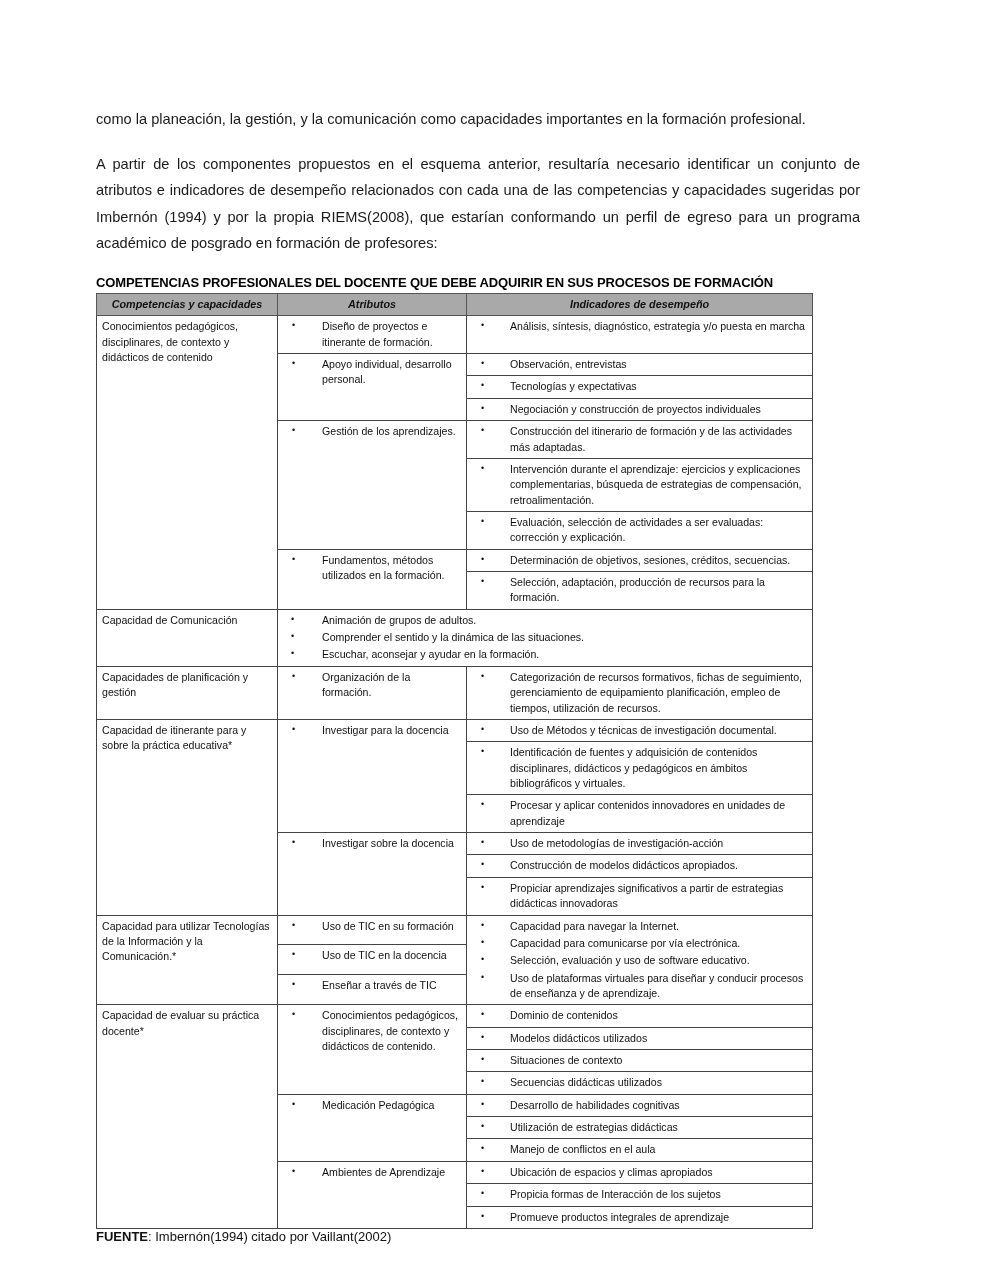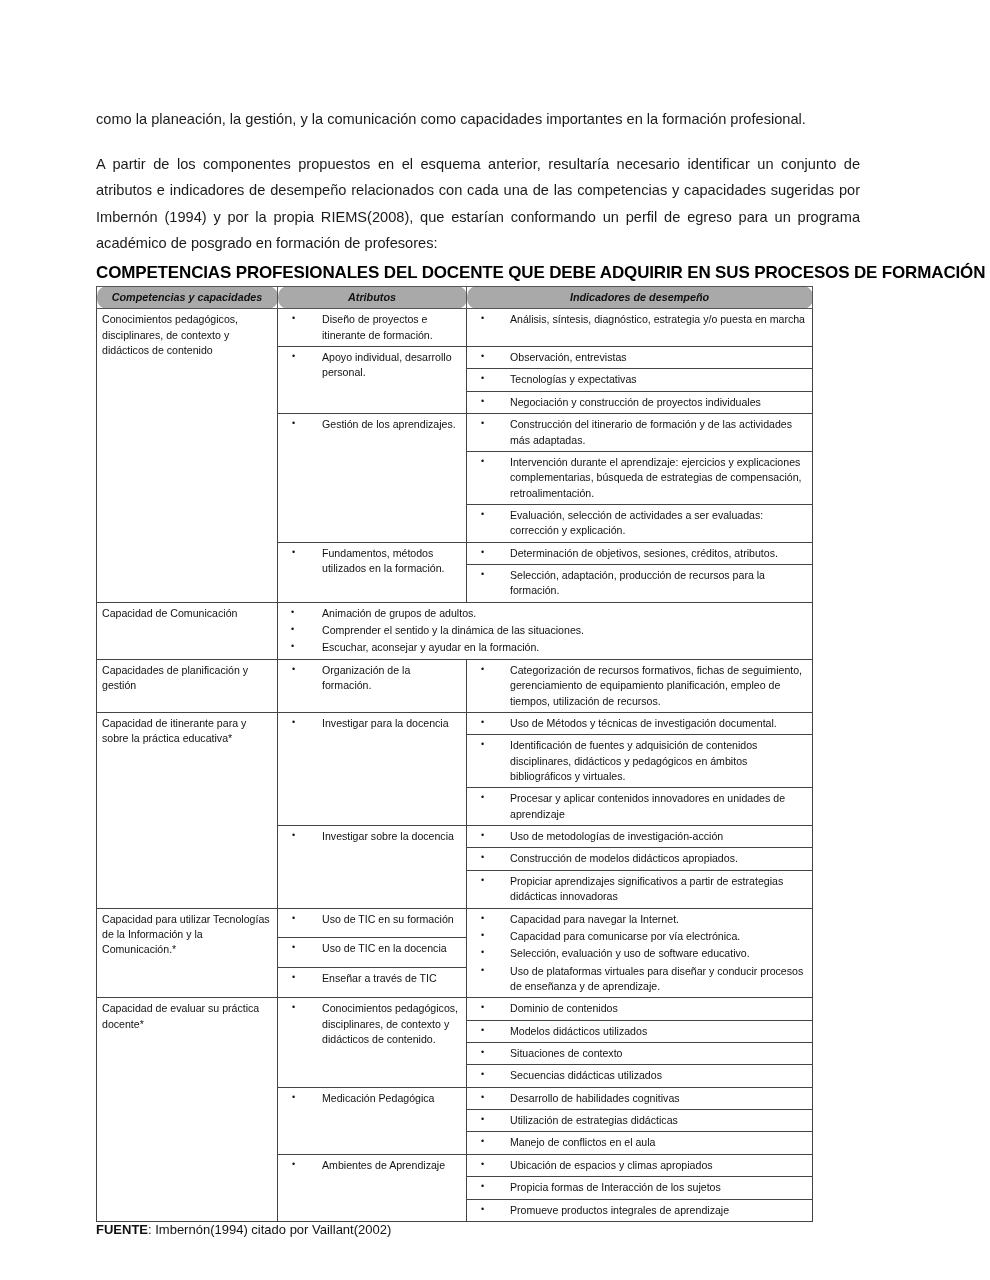--- a/index.html
+++ b/index.html
@@ -25,25 +25,25 @@
   
   .para {
     font-size: 14.6px;
     line-height: 1.82;
     text-align: justify;
     text-justify: inter-word;
     margin: 0 0 18px 0;
     color: #1a1a1a;
   }
   .para:last-of-type {
-    margin-bottom: 6px;
+    margin-bottom: 18px;
   }
   
   .table-title {
-    font-size: 17px;
+    font-size: 13px;
     font-weight: bold;
     letter-spacing: -0.15px;
     margin: 0 0 3px 0;
     white-space: nowrap;
     color: #000;
   }
   
   table.matrix {
     border-collapse: collapse;
     width: 716px;
@@ -59,21 +59,20 @@
     box-sizing: border-box;
   }
   table.matrix thead th {
     background: #a9a9a9;
     font-style: italic;
     font-weight: bold;
     text-align: center;
     font-size: 10.8px;
     padding: 3px 2px;
     border-color: #555;
-    border-radius: 10px;
   }
   col.c1 { width: 181px; }
   col.c2 { width: 189px; }
   col.c3 { width: 346px; }
 
   td.competence {
     padding-top: 8px;
     padding-left: 7px;
   }
   td.competence .ctext {
@@ -206,21 +205,21 @@
         </td>
       </tr>
       <tr>
         <td class="attr" rowspan="2">
           <ul class="bl">
               <li><span class="bullet">•</span><span>Fundamentos, métodos utilizados en la formación.</span></li>
             </ul>
         </td>
         <td class="ind">
           <ul class="bl">
-              <li><span class="bullet">•</span><span>Determinación de objetivos, sesiones, créditos, atributos.</span></li>
+              <li><span class="bullet">•</span><span>Determinación de objetivos, sesiones, créditos, secuencias.</span></li>
             </ul>
         </td>
       </tr>
       <tr>
         <td class="ind">
           <ul class="bl">
               <li><span class="bullet">•</span><span>Selección, adaptación, producción de recursos para la formación.</span></li>
             </ul>
         </td>
       </tr>

